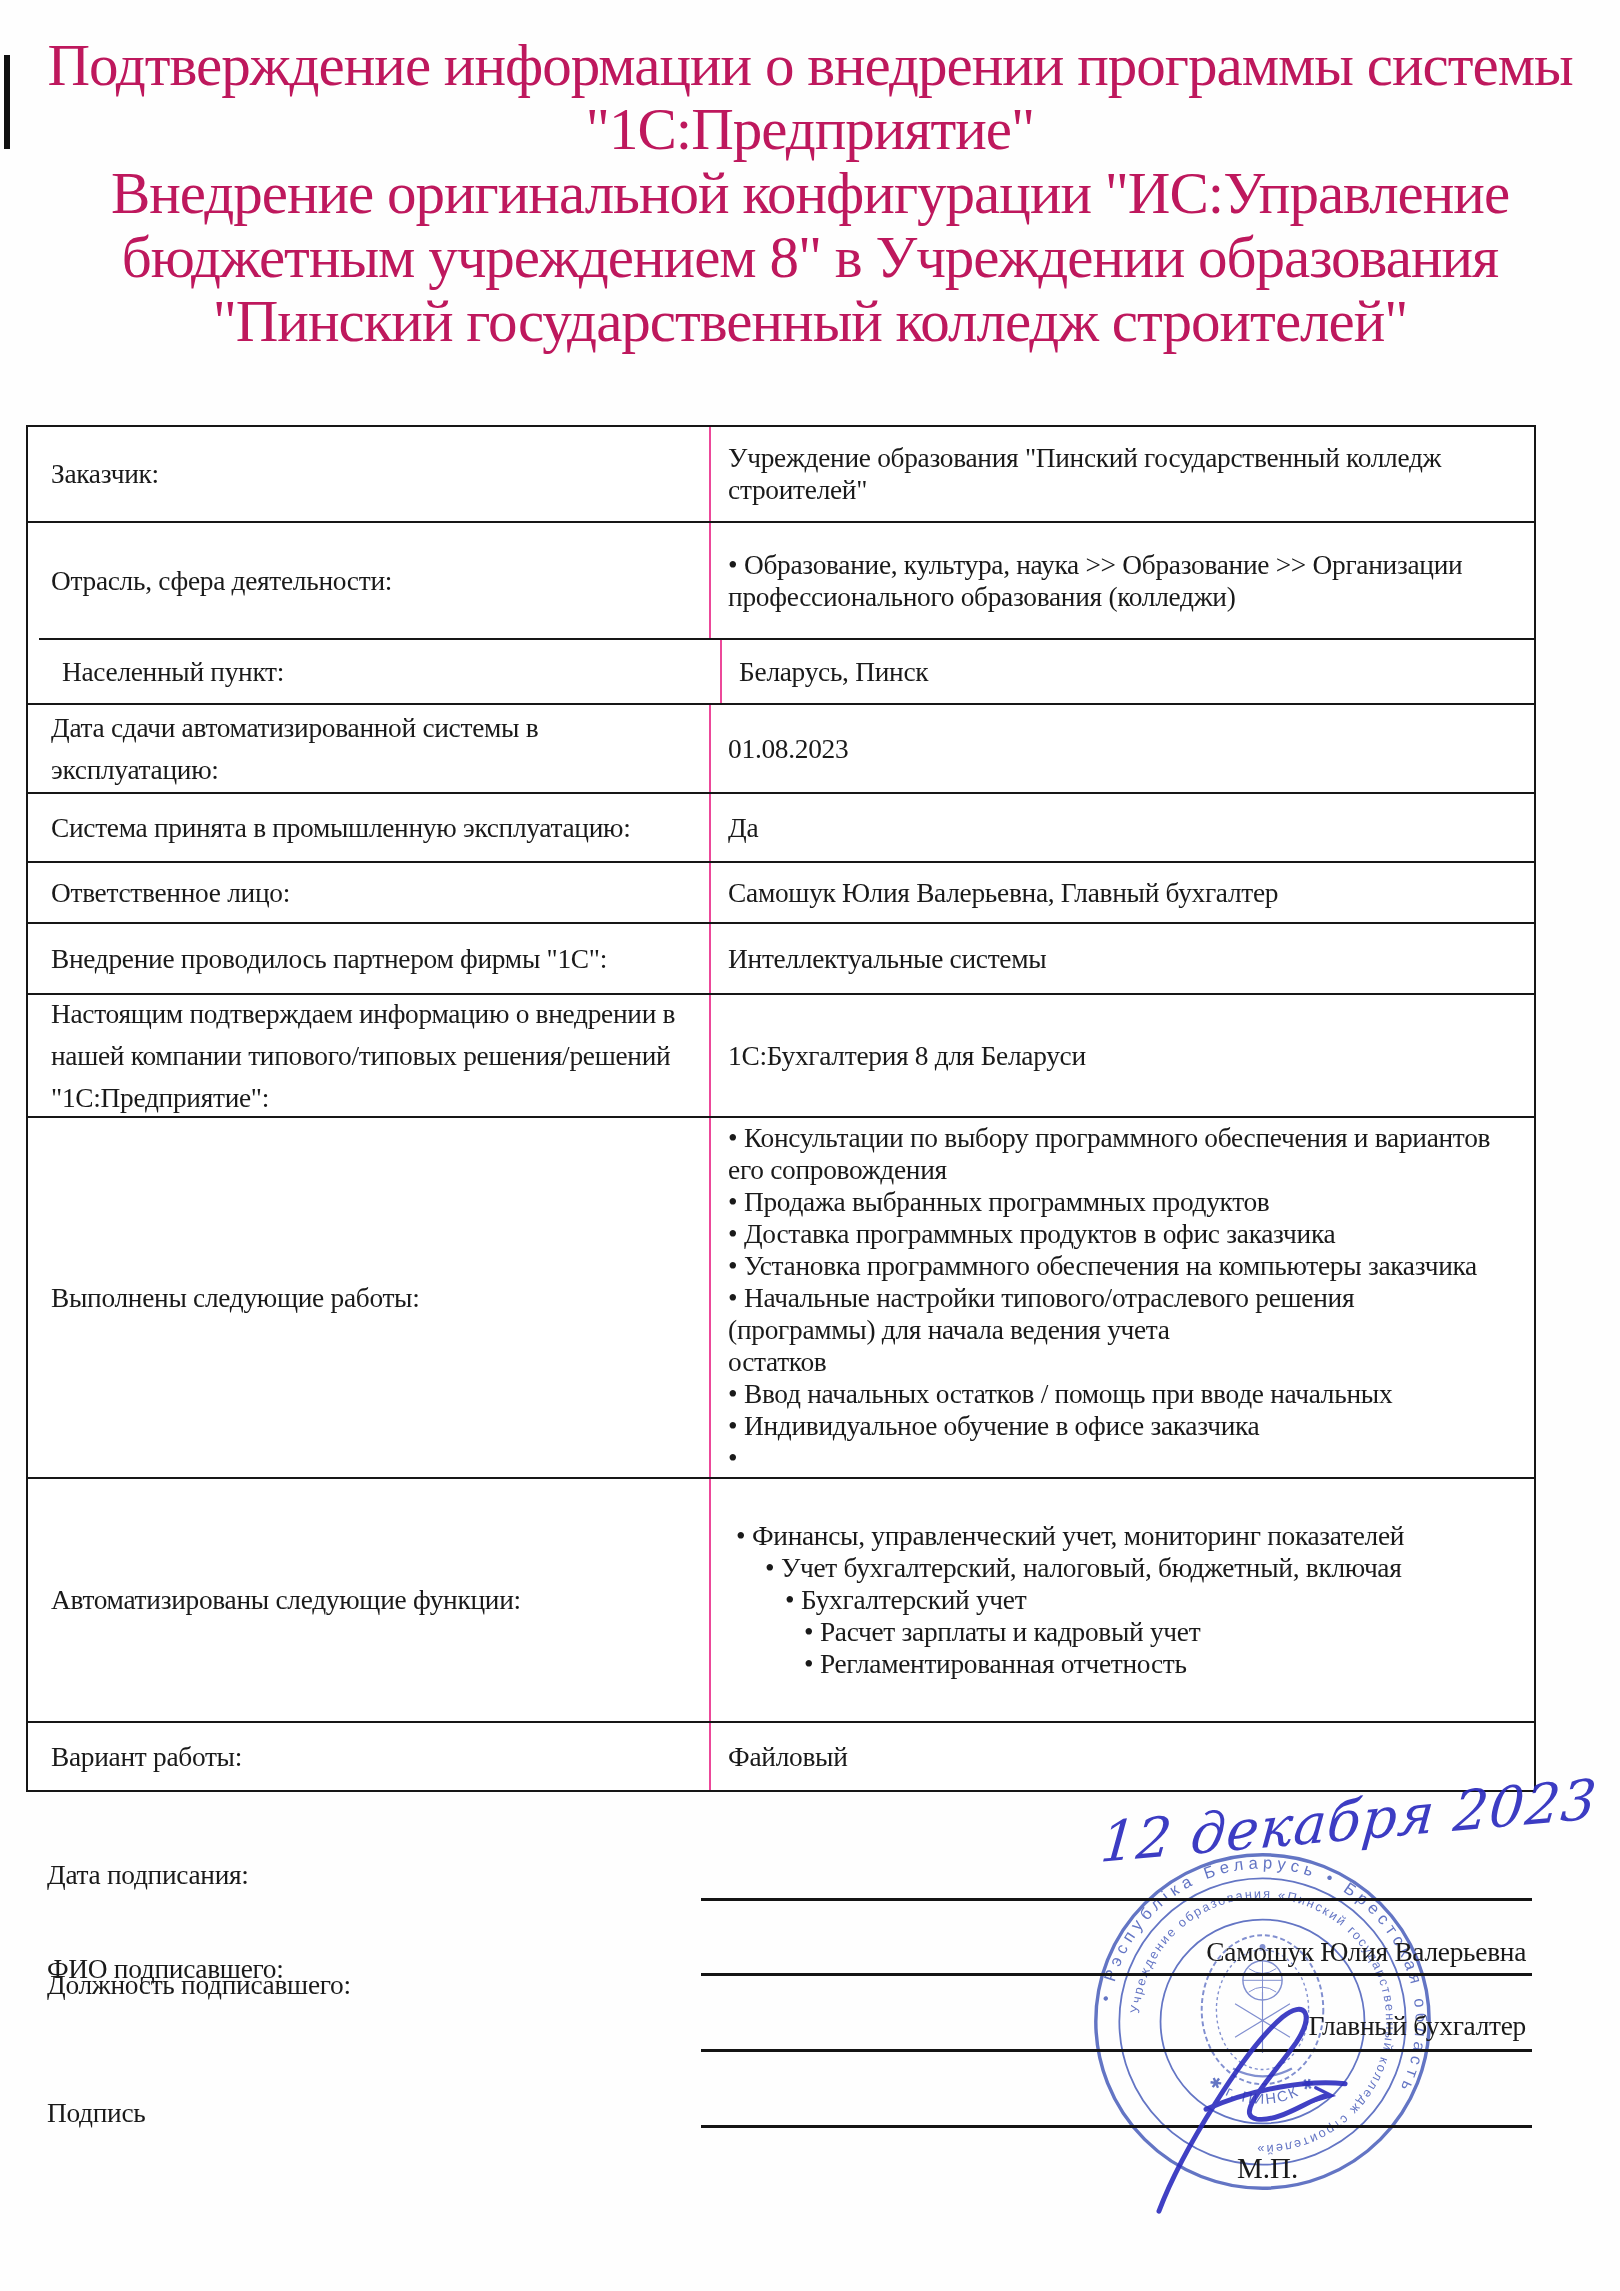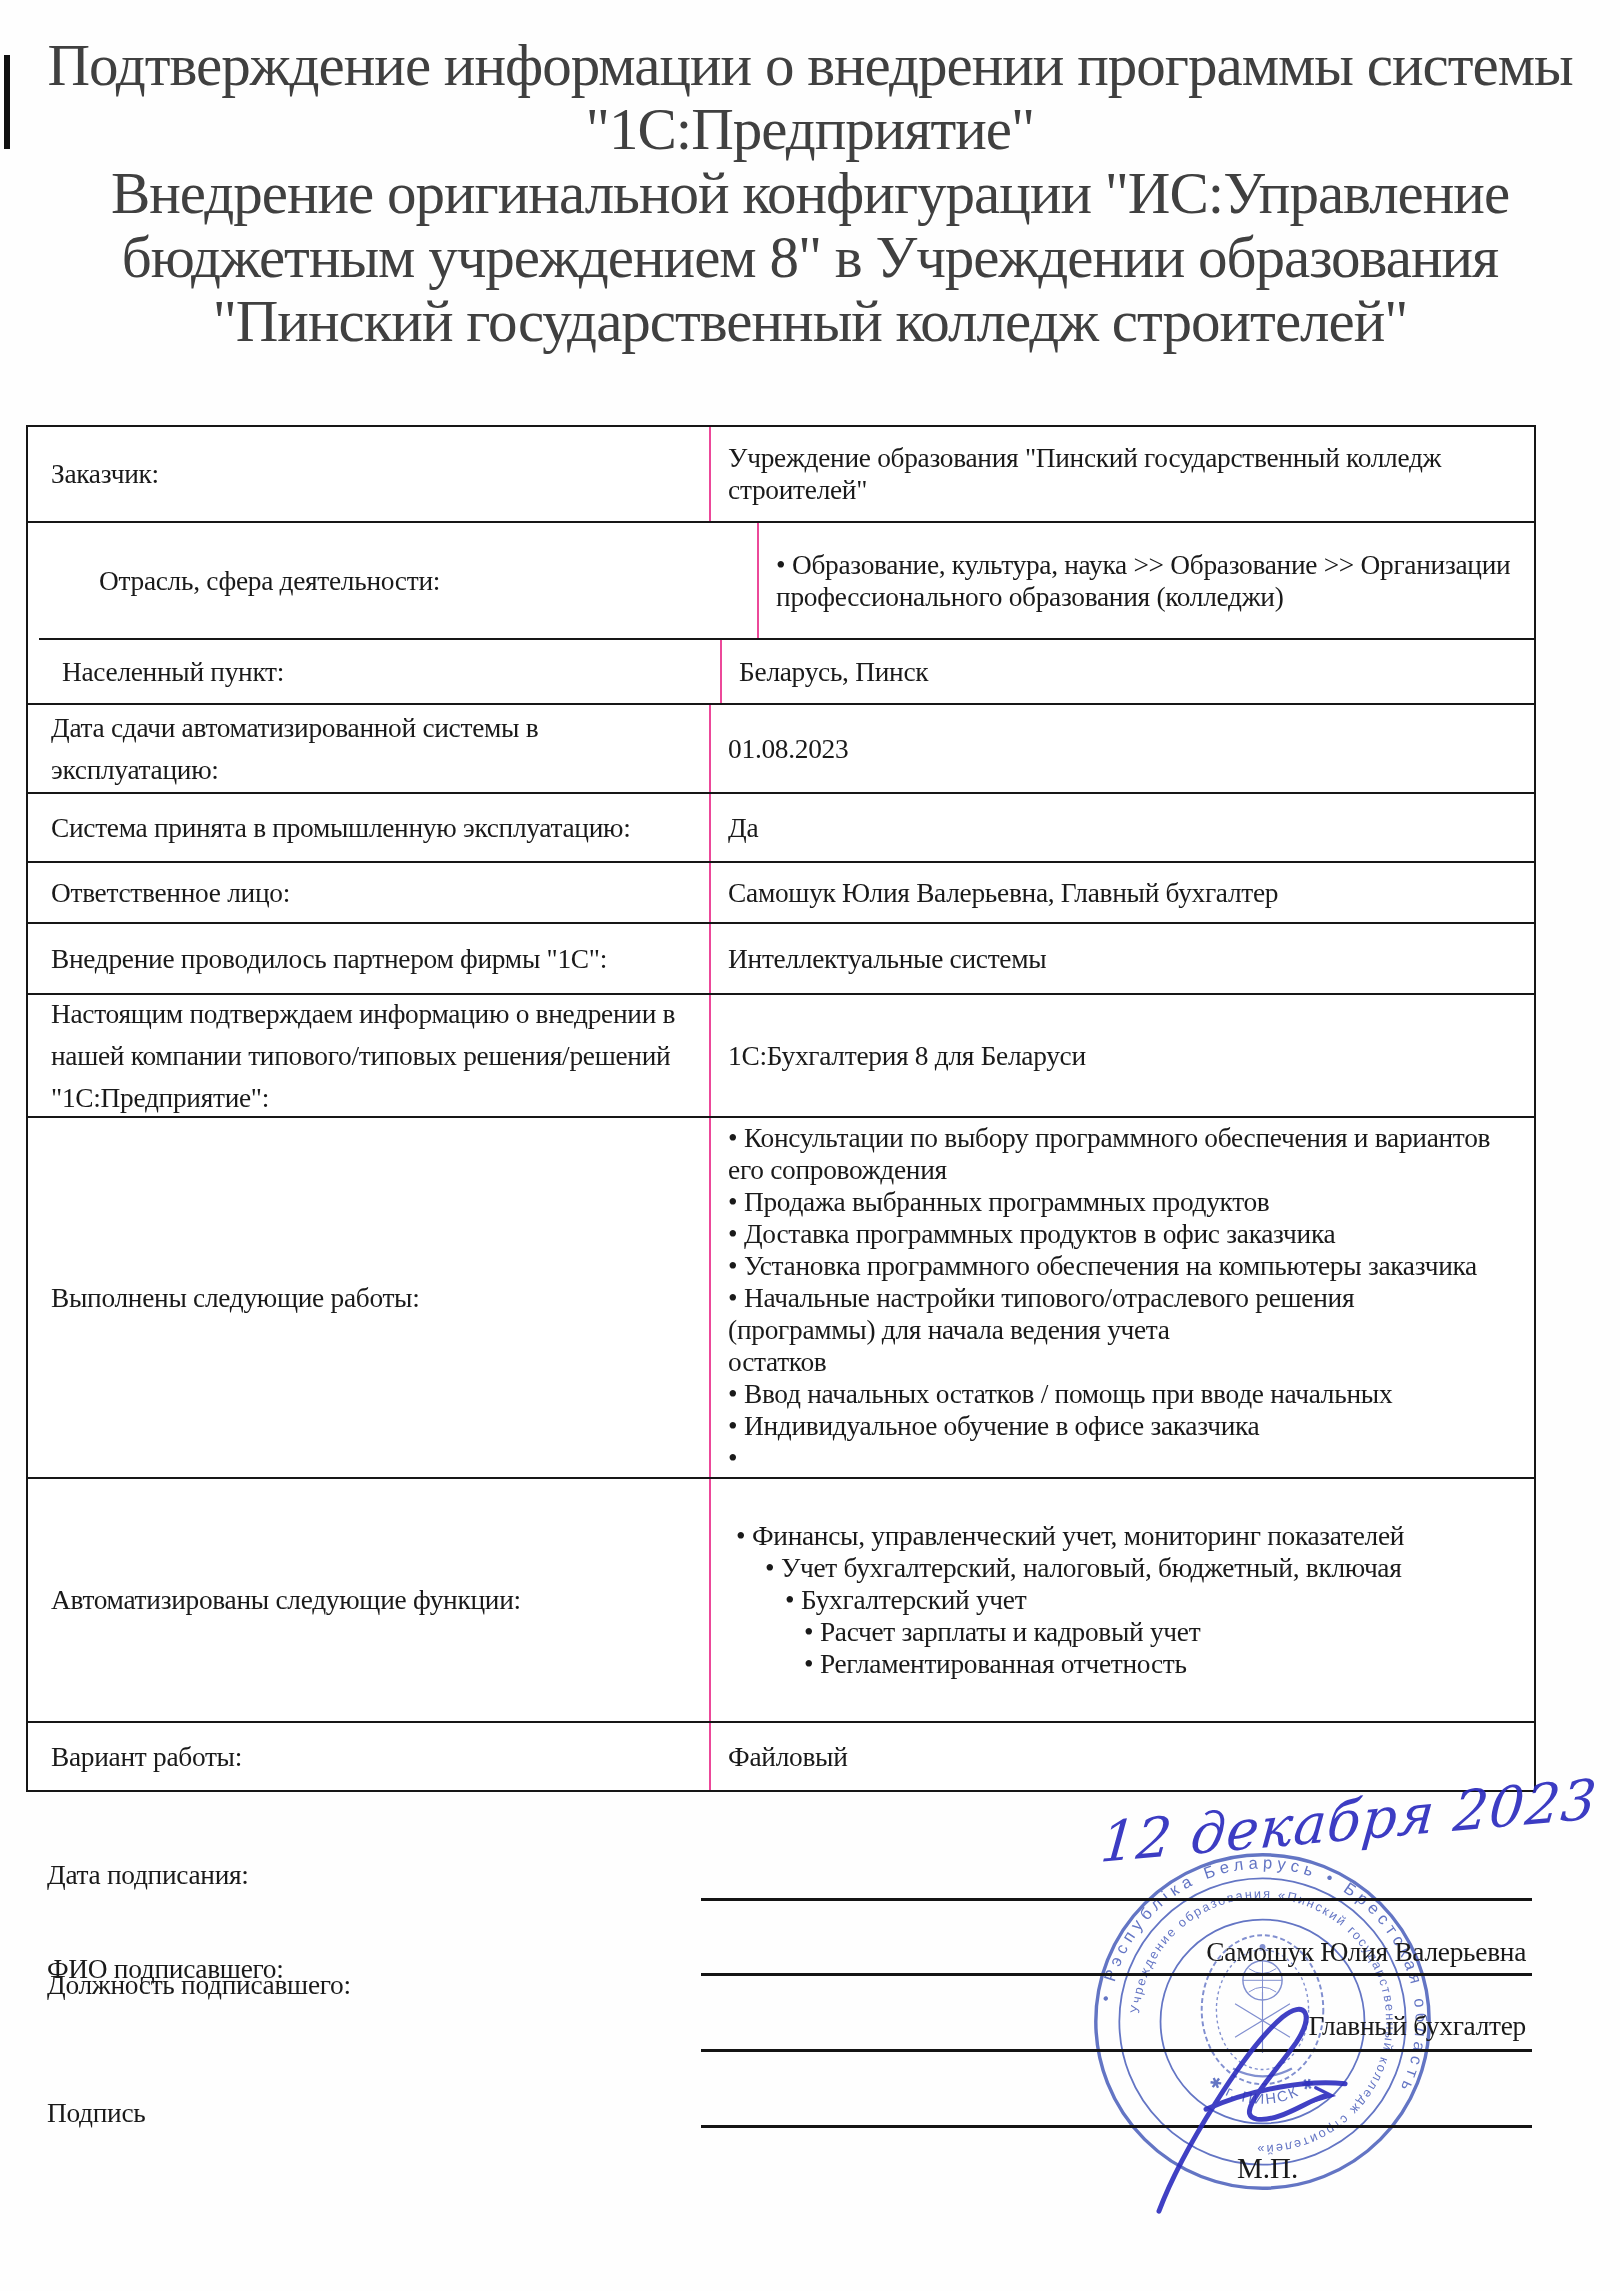--- a/index.html
+++ b/index.html
@@ -7,21 +7,21 @@
     position:relative;width:1620px;height:2292px;margin:0 auto;
     background:#fefefe;overflow:hidden;
     font-family:"Liberation Serif", serif;color:#1a1a1a;
   }
   
   .edge-artifact{position:absolute;left:3.9px;top:55px;width:5.9px;height:94px;background:#111;}
   .smudge{position:absolute;left:233px;top:1202px;width:436px;height:3.9px;opacity:.35;
     background:repeating-linear-gradient(90deg,#9a9a9a 0 37px,transparent 37px 69px);}
   
   .title{position:absolute;left:0;top:33px;width:100%;text-align:center;
-    font-size:59px;line-height:64px;letter-spacing:-1px;color:#404040;}
+    font-size:59px;line-height:64px;letter-spacing:-1px;color:#be185d;}
   .title .t-line{white-space:nowrap;}
   
   .info-table{
     position:absolute;left:25.5px;top:425px;width:1510px;
     border:2.9px solid #161616;box-sizing:border-box;background:#fff;
   }
   .row{display:flex;box-sizing:border-box;border-top:2.9px solid #161616;}
   .row:first-child{border-top:none;}
   .cell{box-sizing:border-box;display:flex;align-items:center;
     font-size:27.4px;letter-spacing:-0.3px;}
@@ -73,21 +73,21 @@
         <div class="cell label-cell">
           <div class="label-text">Заказчик:</div>
         </div>
         <div class="cell value-cell">
           <div class="value-lines">
             <div class="vline">Учреждение образования "Пинский государственный колледж</div>
             <div class="vline">строителей"</div>
           </div>
         </div>
       </div>
-      <div class="row" style="height: 117px; padding-left: 48px;">
+      <div class="row" style="height: 117px;">
         <div class="cell label-cell">
           <div class="label-text">Отрасль, сфера деятельности:</div>
         </div>
         <div class="cell value-cell">
           <div class="value-lines">
             <div class="vline">• Образование, культура, наука &gt;&gt; Образование &gt;&gt; Организации</div>
             <div class="vline">профессионального образования (колледжи)</div>
           </div>
         </div>
       </div>

